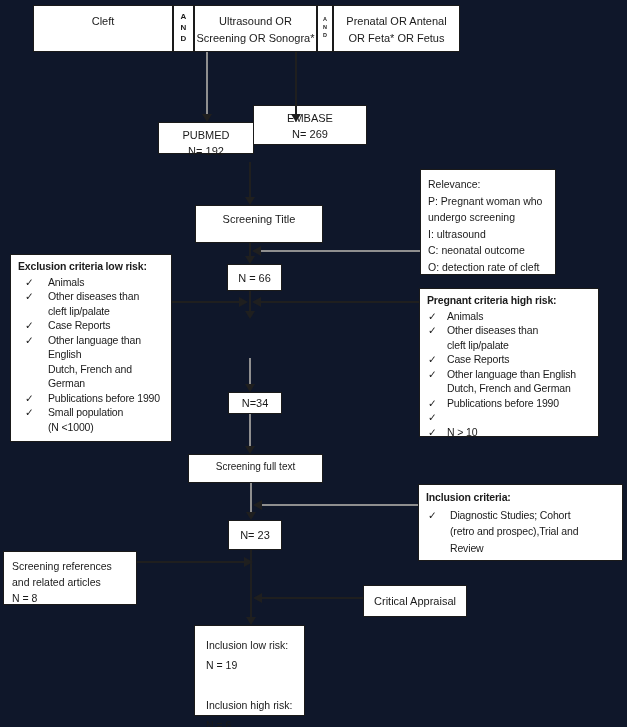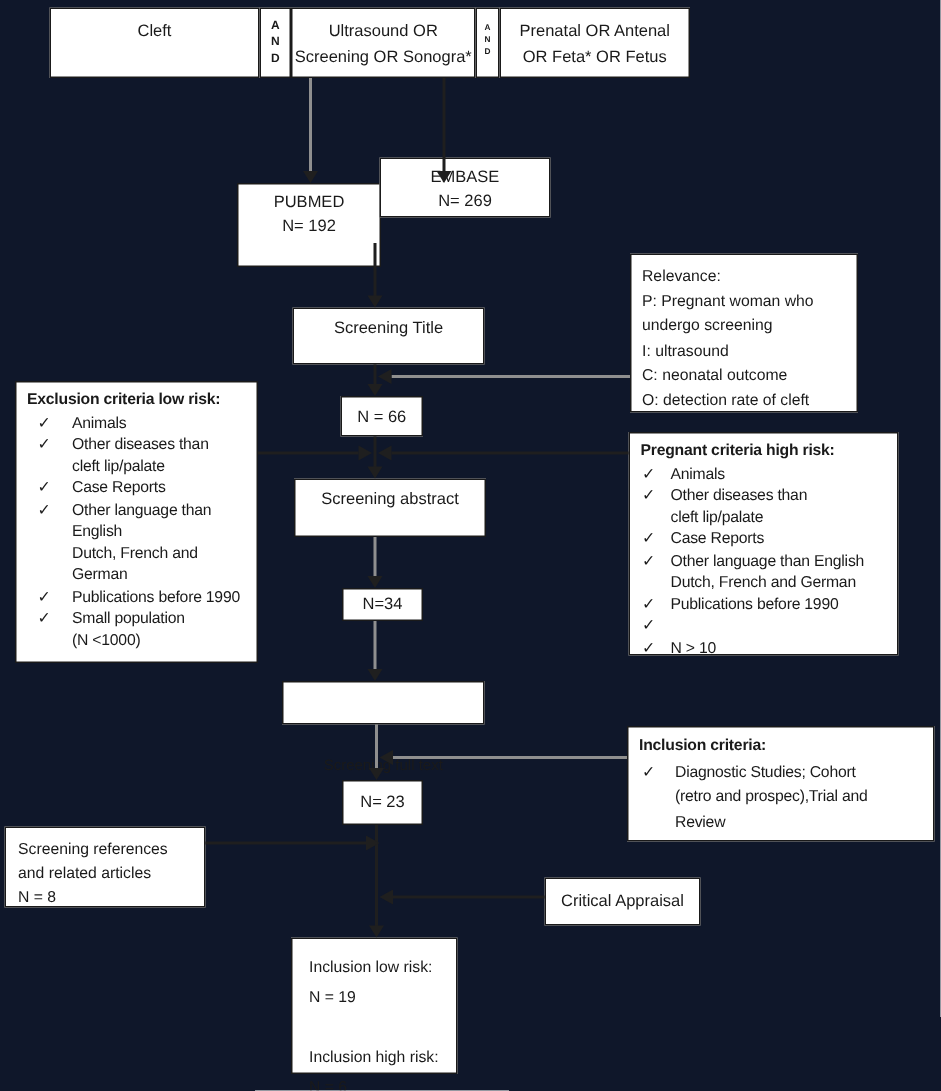--- a/index.html
+++ b/index.html
@@ -11,36 +11,36 @@
   
   .b-cleft{left:33px;top:5px;width:140px;height:47px;}
   .b-and1{left:173px;top:5px;width:21px;height:47px;}
   .b-ultra{left:194px;top:5px;width:123px;height:47px;}
   .b-and2{left:317px;top:5px;width:16px;height:47px;}
   .b-prenatal{left:333px;top:5px;width:127px;height:47px;}
   .top-txt{padding-top:7px;font-size:11px;line-height:17px;}
   .and-txt1{padding-top:5px;font-size:8px;line-height:11px;font-weight:bold;}
   .and-txt2{padding-top:9px;font-size:5.5px;line-height:8px;font-weight:bold;}
   
-  .b-pubmed{left:158px;top:122px;width:96px;height:56px;}
+  .b-pubmed{left:158px;top:122px;width:96px;height:32px;}
   .b-embase{left:253px;top:105px;width:114px;height:40px;}
   .db-txt{padding-top:4px;font-size:11px;line-height:16px;}
   
   .b-title{left:195px;top:205px;width:128px;height:38px;}
   .b-n66{left:227px;top:264px;width:55px;height:27px;}
   .b-abstract{left:196px;top:319px;width:128px;height:39px;}
   .b-n34{left:228px;top:392px;width:54px;height:22px;}
   .b-fulltext{left:188px;top:454px;width:135px;height:29px;}
   .b-n23{left:228px;top:520px;width:54px;height:30px;}
   .b-final{left:194px;top:625px;width:111px;height:91px;}
   .stage-txt{padding-top:7px;font-size:11px;}
   .n-box{display:flex;align-items:center;justify-content:center;font-size:11px;}
   .final-txt{padding:9px 4px 0 11px;font-size:10.5px;line-height:20px;text-align:left;}
   
-  .b-relevance{left:420px;top:169px;width:152px;height:106px;}
+  .b-relevance{left:420px;top:169px;width:136px;height:106px;}
   .rel-txt{padding:6px 4px 0 7px;font-size:10.5px;line-height:16.5px;text-align:left;}
   .b-excl-low{left:10px;top:254px;width:162px;height:188px;}
   .b-excl-high{left:419px;top:288px;width:180px;height:149px;}
   .b-inclusion{left:418px;top:484px;width:205px;height:77px;}
   .b-refs{left:3px;top:551px;width:134px;height:54px;}
   .refs-txt{padding:6px 4px 0 8px;font-size:10.5px;line-height:16px;text-align:left;}
   .b-critical{left:363px;top:585px;width:104px;height:32px;display:flex;align-items:center;justify-content:center;font-size:11px;}
   .side{font-size:10.5px;line-height:14.5px;letter-spacing:-0.15px;}
   .side-title{font-weight:bold;padding:4px 2px 1px 7px;}
   .li{display:flex;align-items:flex-start;}
@@ -97,28 +97,25 @@
     <div class="txt ctr db-txt">EMBASE
 N= 269</div>
   </div>
 
   <div class="box b-title">
     <div class="txt ctr stage-txt">Screening Title</div>
   </div>
   <div class="box b-n66 n-box">
     <span class="txt">N = 66</span>
   </div>
-  <div class="box b-abstract">
-    <div class="txt ctr stage-txt">Screening abstract</div>
-  </div>
   <div class="box b-n34 n-box">
     <span class="txt">N=34</span>
   </div>
   <div class="box b-fulltext">
-    <div class="txt ctr" style="padding-top:6px;font-size:10px;margin-top:44px;">Screening full text</div>
+    <div class="txt ctr" style="padding-top:6px;font-size:10px;">Screening full text</div>
   </div>
   <div class="box b-n23 n-box">
     <span class="txt">N= 23</span>
   </div>
   <div class="box b-final">
     <div class="txt final-txt">Inclusion low risk:
 N = 19
 
 Inclusion high risk:
 N = 6</div>

